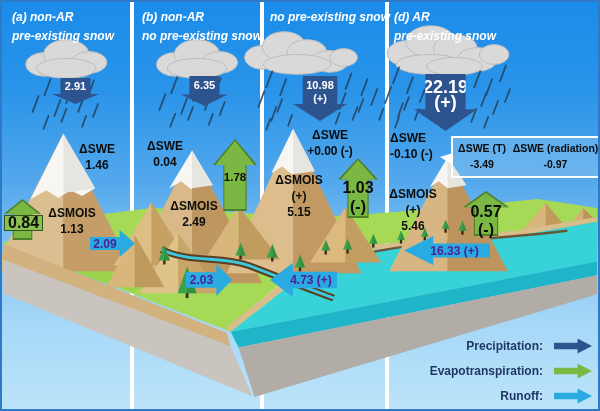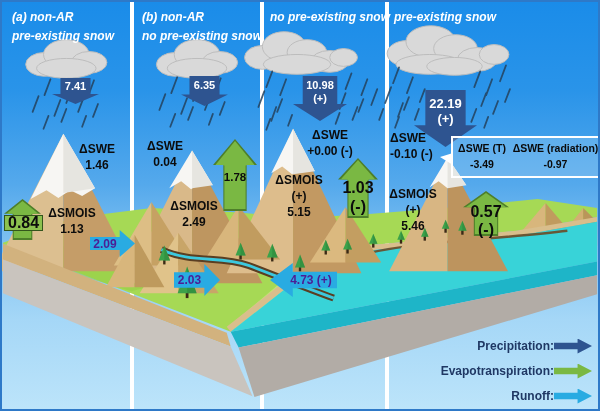--- a/index.html
+++ b/index.html
@@ -31,21 +31,21 @@
   .runoff-right{clip-path:polygon(0 26%,66% 26%,66% 0,100% 50%,66% 100%,66% 74%,0 74%);padding-right:15px;}
   .runoff-left{clip-path:polygon(100% 26%,34% 26%,34% 0,0 50%,34% 100%,34% 74%,100% 74%);padding-left:15px;}
   .callout{
     position:absolute;z-index:3;border:2px solid #fff;background:rgba(222,240,252,0.20);
     display:flex;align-items:center;color:#0a0a0a;font-size:10.5px;text-align:center;
   }
   .callout-col div{line-height:1.5;}
   .callout-pointer{position:absolute;left:-13px;top:15px;width:0;height:0;
     border-top:4px solid transparent;border-bottom:8px solid transparent;border-right:13px solid #fff;}
   .legend{position:absolute;z-index:3;left:300px;top:336px;width:290px;}
-  .legend-row{display:flex;align-items:center;justify-content:flex-end;margin-bottom:9px;height:16px;}
+  .legend-row{display:flex;align-items:center;justify-content:flex-end;gap:11px;margin-bottom:9px;height:16px;}
   .legend-label{color:#1F3864;font-size:12px;white-space:nowrap;}
   .legend-arrow{width:38px;height:15px;clip-path:polygon(0 28%,62% 28%,62% 0,100% 50%,62% 100%,62% 72%,0 72%);}
 </style>
 </head>
 <body>
 
 <div class="scene">
 
   <div class="divider" style="left:128px"></div>
   <div class="divider" style="left:258px"></div>
@@ -272,21 +272,21 @@
       <polygon points="230,333 600,262 600,276 238,349" fill="#1EB5C8"></polygon>
       <polygon points="238,349 600,276 600,295 254,399" fill="#B2ACA6"></polygon>
     </g>
   </svg>
 
   <div class="panel-title" style="left:10px;top:6px">
     <div>(a) non-AR</div>
     <div>pre-existing snow</div>
   </div>
   <div class="precip-arrow" style="left:50px;top:76px;width:47px;height:26px">
-    <span class="l" style="line-height:16px">7.41</span>
+    <span class="l" style="line-height:16px">2.91</span>
   </div>
   <div class="val-label" style="left:70px;top:140px;width:50px">
     <div>ΔSWE</div>
     <div>1.46</div>
   </div>
   <div class="val-label" style="left:44px;top:204px;width:52px">
     <div>ΔSMOIS</div>
     <div>1.13</div>
   </div>
   <div class="evap-arrow" style="left:2px;top:197px;width:37px;height:41px">
@@ -317,21 +317,21 @@
     <div>2.49</div>
   </div>
   <div class="evap-arrow" style="left:211px;top:137px;width:44px;height:72px">
     <div class="evap-shape clip-up">
         <div class="in clip-up"></div>
       </div>
     <div class="evap-txt" style="padding-top:32px;font-size:11.5px">
       <span>1.78</span>
     </div>
   </div>
-  <div class="runoff-arrow runoff-right" style="left:172px;top:262px;width:46px;height:32px">
+  <div class="runoff-arrow runoff-right" style="left:184px;top:262px;width:46px;height:32px">
     <span>2.03</span>
   </div>
 
   <div class="panel-title" style="left:268px;top:6px">
     <div>no pre-existing snow</div>
   </div>
   <div class="precip-arrow" style="left:291px;top:74px;width:54px;height:45px">
     <span class="l" style="margin-top:3px">10.98</span>
     <span class="l">(+)</span>
   </div>
@@ -351,23 +351,24 @@
     <div class="evap-txt" style="padding-top:20px">
       <div>1.03</div>
       <div>(-)</div>
     </div>
   </div>
   <div class="runoff-arrow runoff-left" style="left:268px;top:261px;width:67px;height:34px">
     <span>4.73 (+)</span>
   </div>
 
   <div class="panel-title" style="left:392px;top:6px">
+    <div>(d) AR</div>
     <div>pre-existing snow</div>
   </div>
-  <div class="precip-arrow" style="left:412px;top:88px;width:63px;height:57px;font-size:13px">
+  <div class="precip-arrow" style="left:412px;top:72px;width:63px;height:57px;font-size:18px">
     <span class="l" style="margin-top:6px;line-height:15px">22.19</span>
     <span class="l" style="line-height:15px">(+)</span>
   </div>
   <div class="val-label" style="left:384px;top:129px;width:56px;text-align:left;padding-left:4px">
     <div>ΔSWE</div>
     <div>-0.10 (-)</div>
   </div>
   <div class="callout" style="left:449px;top:134px;width:147px;height:38px">
     <div class="callout-pointer"></div>
     <div class="callout-col" style="width:58px">
@@ -386,20 +387,23 @@
   </div>
   <div class="evap-arrow" style="left:461px;top:189px;width:46px;height:45px">
     <div class="evap-shape clip-up">
         <div class="in clip-up"></div>
       </div>
     <div class="evap-txt" style="padding-top:12px;line-height:1.15">
       <div>0.57</div>
       <div>(-)</div>
     </div>
   </div>
+  <div class="runoff-arrow runoff-left" style="left:402px;top:234px;width:86px;height:29px">
+    <span>16.33 (+)</span>
+  </div>
 
   <div class="legend">
     <div class="legend-row">
       <span class="legend-label">Precipitation:</span>
       <span class="legend-arrow" style="background:#2E5490"></span>
     </div>
     <div class="legend-row">
       <span class="legend-label">Evapotranspiration:</span>
       <span class="legend-arrow" style="background:#7AB843"></span>
     </div>

